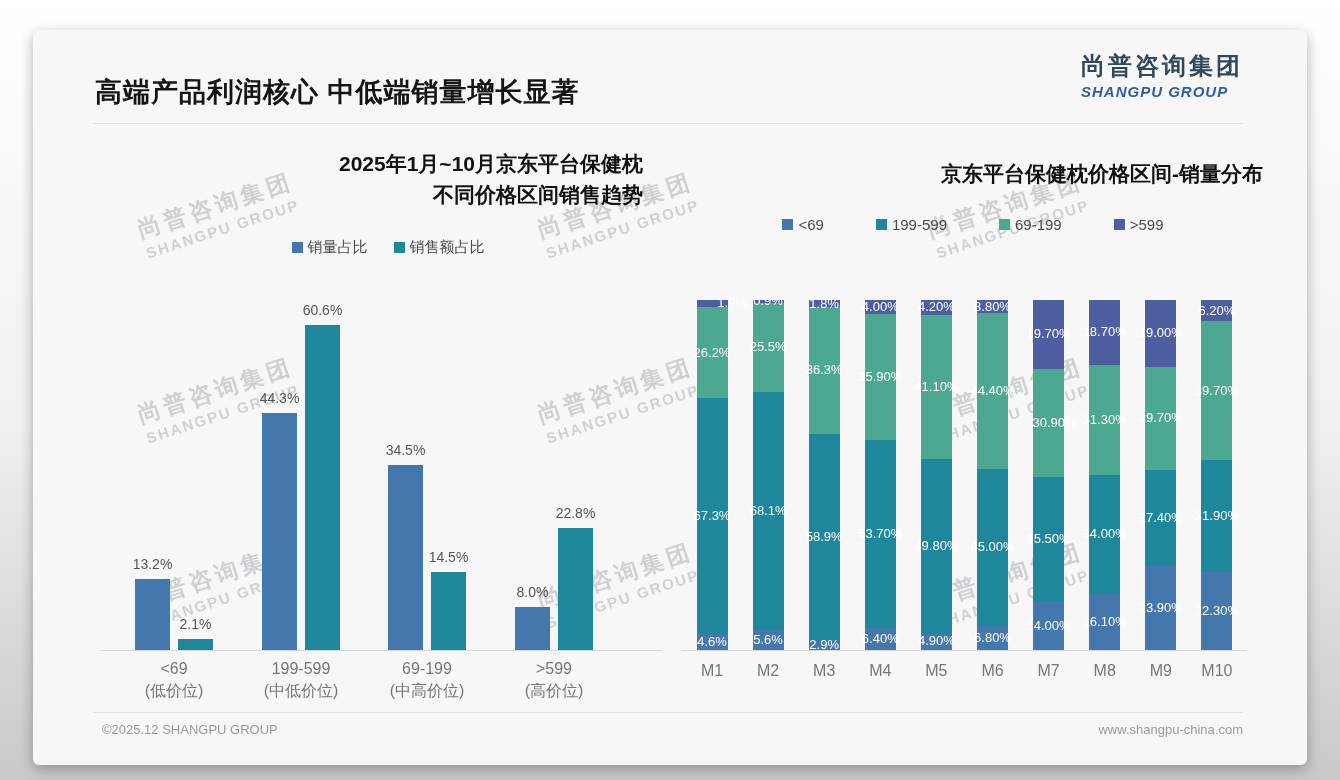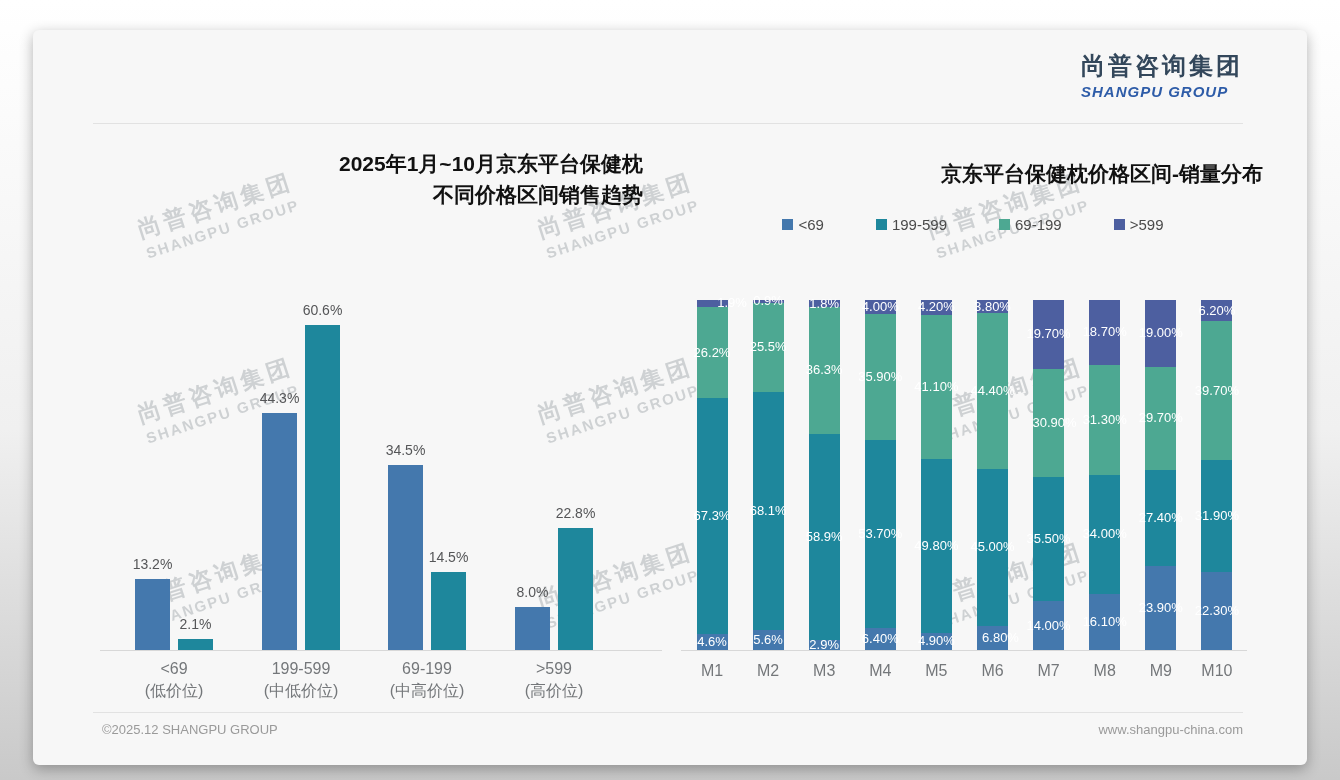--- a/index.html
+++ b/index.html
@@ -85,33 +85,44 @@
       <div class="wm" style="left: 470px; top: 530px; width: 230px;">
         <div class="wm-cn">尚普咨询集团</div>
         <div class="wm-en">SHANGPU GROUP</div>
       </div>
       <div class="wm" style="left: 860px; top: 530px; width: 230px;">
         <div class="wm-cn">尚普咨询集团</div>
         <div class="wm-en">SHANGPU GROUP</div>
       </div>
     </div>
 
+  <div class="abs page-title">高端产品利润核心 中低端销量增长显著</div>
 
   <div class="abs logo">
     <div class="logo-cn">尚普咨询集团</div>
     <div class="logo-en">SHANGPU GROUP</div>
   </div>
 
   <div class="abs hr hr-top"></div>
 
   <div class="abs chart-title title-left">
     <div>2025年1月~10月京东平台保健枕</div>
     <div>不同价格区间销售趋势</div>
   </div>
 
+  <div class="abs legend legend-left">
+    <div class="legend-item">
+      <span class="swatch" id="sw-l0" style="background: rgb(68, 120, 173);"></span>
+      <span>销量占比</span>
+    </div>
+    <div class="legend-item">
+      <span class="swatch" id="sw-l1" style="background: rgb(30, 135, 156);"></span>
+      <span>销售额占比</span>
+    </div>
+  </div>
 
   <div class="abs chart-title title-right">京东平台保健枕价格区间-销量分布</div>
 
   <div class="abs legend legend-right">
     <div class="legend-item">
       <span class="swatch" id="sw-r0" style="background: rgb(68, 120, 173);"></span>
       <span>&lt;69</span>
     </div>
     <div class="legend-item">
       <span class="swatch" id="sw-r1" style="background: rgb(30, 135, 156);"></span>
@@ -199,21 +210,21 @@
       <div class="seg" style="left: 887.9px; top: 602.85px; width: 31px; height: 17.15px; background: rgb(68, 120, 173);"></div>
       <div class="seg-label" style="left: 863.4px; top: 602.425px; width: 80px;">4.90%</div>
       <div class="seg" style="left: 887.9px; top: 428.55px; width: 31px; height: 174.3px; background: rgb(30, 135, 156);"></div>
       <div class="seg-label" style="left: 863.4px; top: 506.7px; width: 80px;">49.80%</div>
       <div class="seg" style="left: 887.9px; top: 284.7px; width: 31px; height: 143.85px; background: rgb(77, 168, 146);"></div>
       <div class="seg-label" style="left: 863.4px; top: 347.625px; width: 80px;">41.10%</div>
       <div class="seg" style="left: 887.9px; top: 270px; width: 31px; height: 14.7px; background: rgb(77, 95, 160);"></div>
       <div class="seg-label" style="left: 863.4px; top: 268.35px; width: 80px;">4.20%</div>
       <div class="cat-label" style="left: 863.4px; top: 630px; width: 80px;">M5</div>
       <div class="seg" style="left: 944px; top: 596.2px; width: 31px; height: 23.8px; background: rgb(68, 120, 173);"></div>
-      <div class="seg-label" style="left: 919.5px; top: 599.1px; width: 80px; margin-left: 8px;">6.80%</div>
+      <div class="seg-label" style="left: 919.5px; top: 599.1px; width: 80px;">6.80%</div>
       <div class="seg" style="left: 944px; top: 438.7px; width: 31px; height: 157.5px; background: rgb(30, 135, 156);"></div>
       <div class="seg-label" style="left: 919.5px; top: 508.45px; width: 80px;">45.00%</div>
       <div class="seg" style="left: 944px; top: 283.3px; width: 31px; height: 155.4px; background: rgb(77, 168, 146);"></div>
       <div class="seg-label" style="left: 919.5px; top: 352px; width: 80px;">44.40%</div>
       <div class="seg" style="left: 944px; top: 270px; width: 31px; height: 13.3px; background: rgb(77, 95, 160);"></div>
       <div class="seg-label" style="left: 919.5px; top: 267.65px; width: 80px;">3.80%</div>
       <div class="cat-label" style="left: 919.5px; top: 630px; width: 80px;">M6</div>
       <div class="seg" style="left: 1000.1px; top: 571px; width: 31px; height: 49px; background: rgb(68, 120, 173);"></div>
       <div class="seg-label" style="left: 975.6px; top: 586.5px; width: 80px;">14.00%</div>
       <div class="seg" style="left: 1000.1px; top: 446.75px; width: 31px; height: 124.25px; background: rgb(30, 135, 156);"></div>

